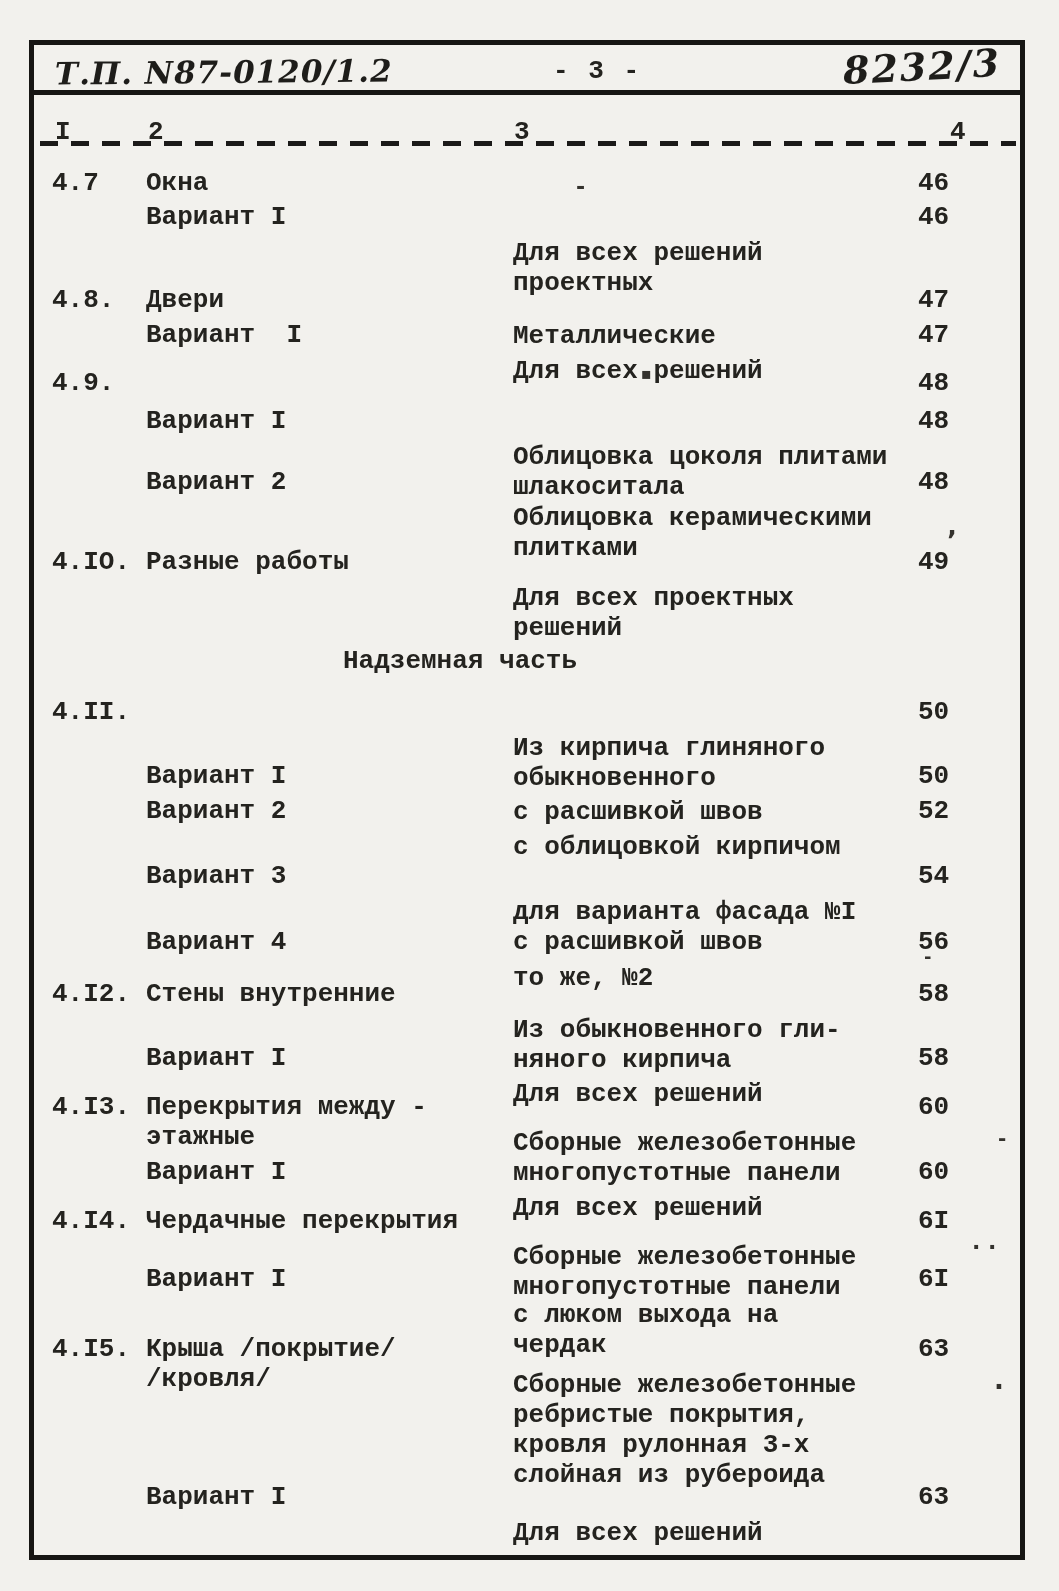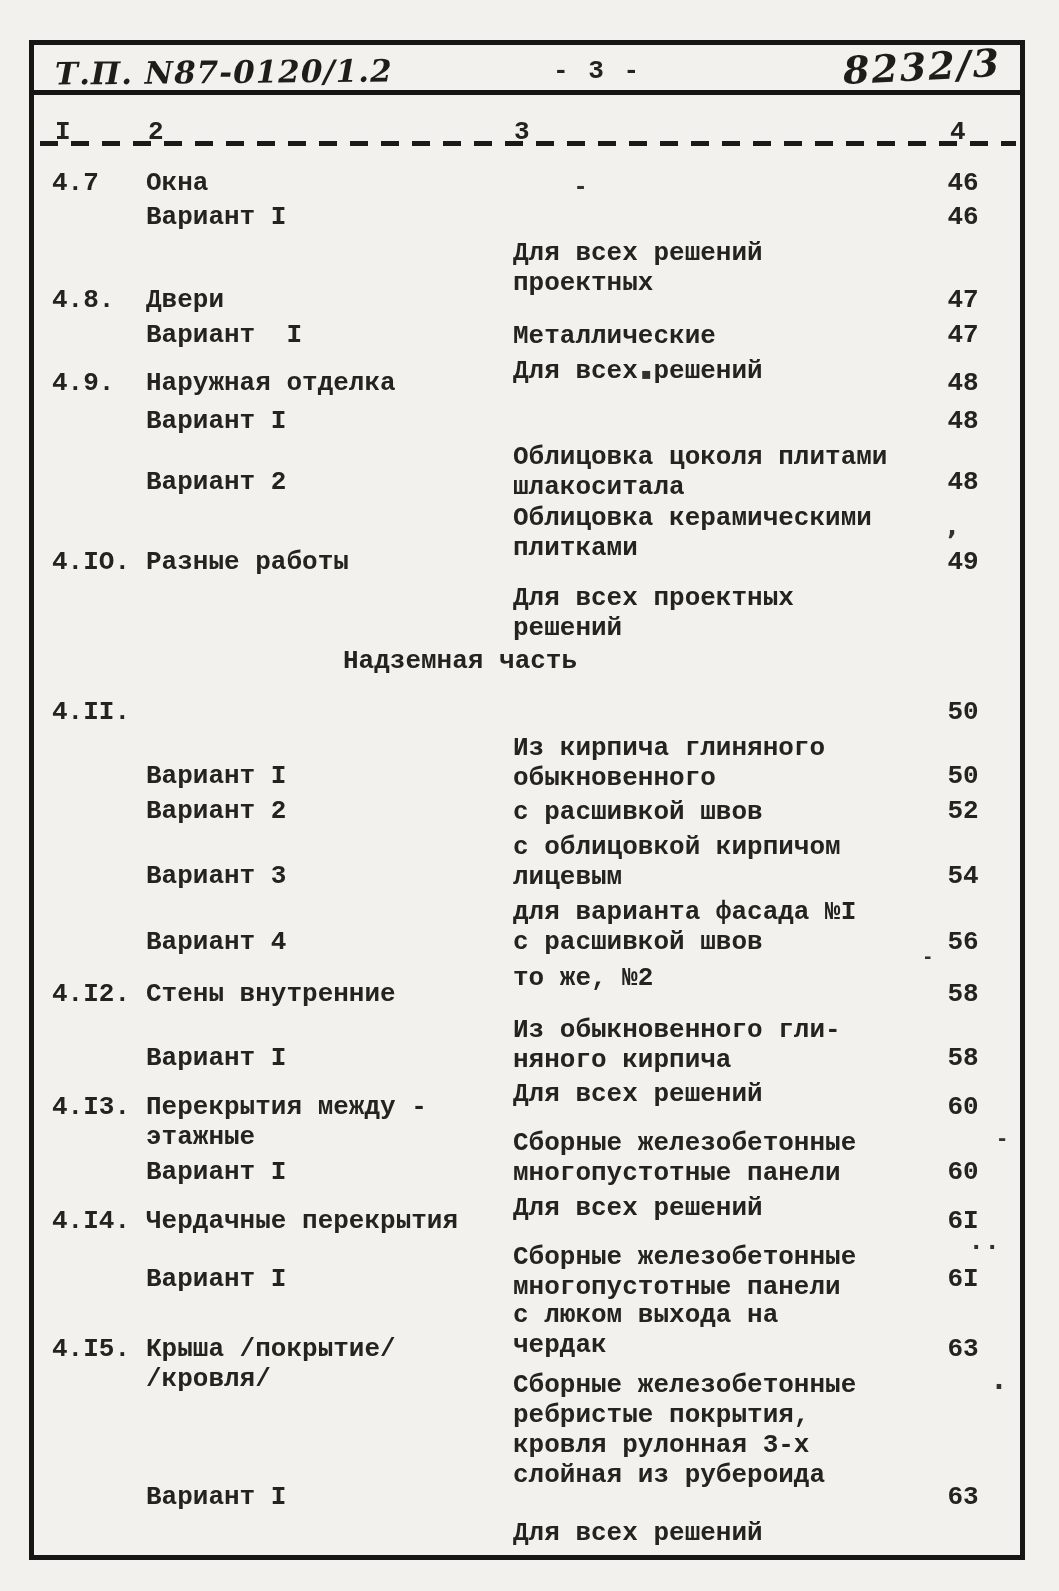--- a/index.html
+++ b/index.html
@@ -60,21 +60,21 @@
   .section-heading{
     position:absolute;left:343px;top:646px;
   }
 
   
   .row{position:absolute;left:0;width:1059px;}
   .cell{position:absolute;top:0;}
   .cell.num{left:52px;width:92px;}
   .cell.title{left:146px;width:350px;}
   .cell.desc{left:513px;width:400px;margin-top:36px;}
-  .cell.page{left:918px;width:90px;text-align:center;}
+  .cell.page{left:918px;width:90px;text-align:left;}
   .line{white-space:pre;}
 
   
   .artifact{
     position:absolute;color:#34322d;font-weight:bold;
     font-family:"DejaVu Sans",sans-serif;line-height:1;
   }
 </style>
 </head>
 <body>
@@ -120,21 +120,20 @@
 
   <div class="row typed" style="top: 320px;">
     <div class="cell num"></div>
     <div class="cell title"><div class="line">Вариант  I</div></div>
     <div class="cell desc"><div class="line">Для всех решений</div></div>
     <div class="cell page">47</div>
   </div>
 
   <div class="row typed" style="top: 368px;">
     <div class="cell num">4.9.</div>
-    <div class="cell title"><div class="line">Наружная отделка</div></div>
     <div class="cell desc"></div>
     <div class="cell page">48</div>
   </div>
 
   <div class="row typed" style="top: 406px;">
     <div class="cell num"></div>
     <div class="cell title"><div class="line">Вариант I</div></div>
     <div class="cell desc"><div class="line">Облицовка цоколя плитами</div><div class="line">шлакоситала</div></div>
     <div class="cell page">48</div>
   </div>
@@ -162,21 +161,21 @@
   <div class="row typed" style="top: 761px;">
     <div class="cell num"></div>
     <div class="cell title"><div class="line">Вариант I</div></div>
     <div class="cell desc"><div class="line">с расшивкой швов</div></div>
     <div class="cell page">50</div>
   </div>
 
   <div class="row typed" style="top: 796px;">
     <div class="cell num"></div>
     <div class="cell title"><div class="line">Вариант 2</div></div>
-    <div class="cell desc"><div class="line">с облицовкой кирпичом</div><div class="line">лицевым</div></div>
+    <div class="cell desc"><div class="line">с облицовкой кирпичом</div></div>
     <div class="cell page">52</div>
   </div>
 
   <div class="row typed" style="top: 861px;">
     <div class="cell num"></div>
     <div class="cell title"><div class="line">Вариант 3</div></div>
     <div class="cell desc"><div class="line">для варианта фасада №I</div><div class="line">с расшивкой швов</div></div>
     <div class="cell page">54</div>
   </div>
 

